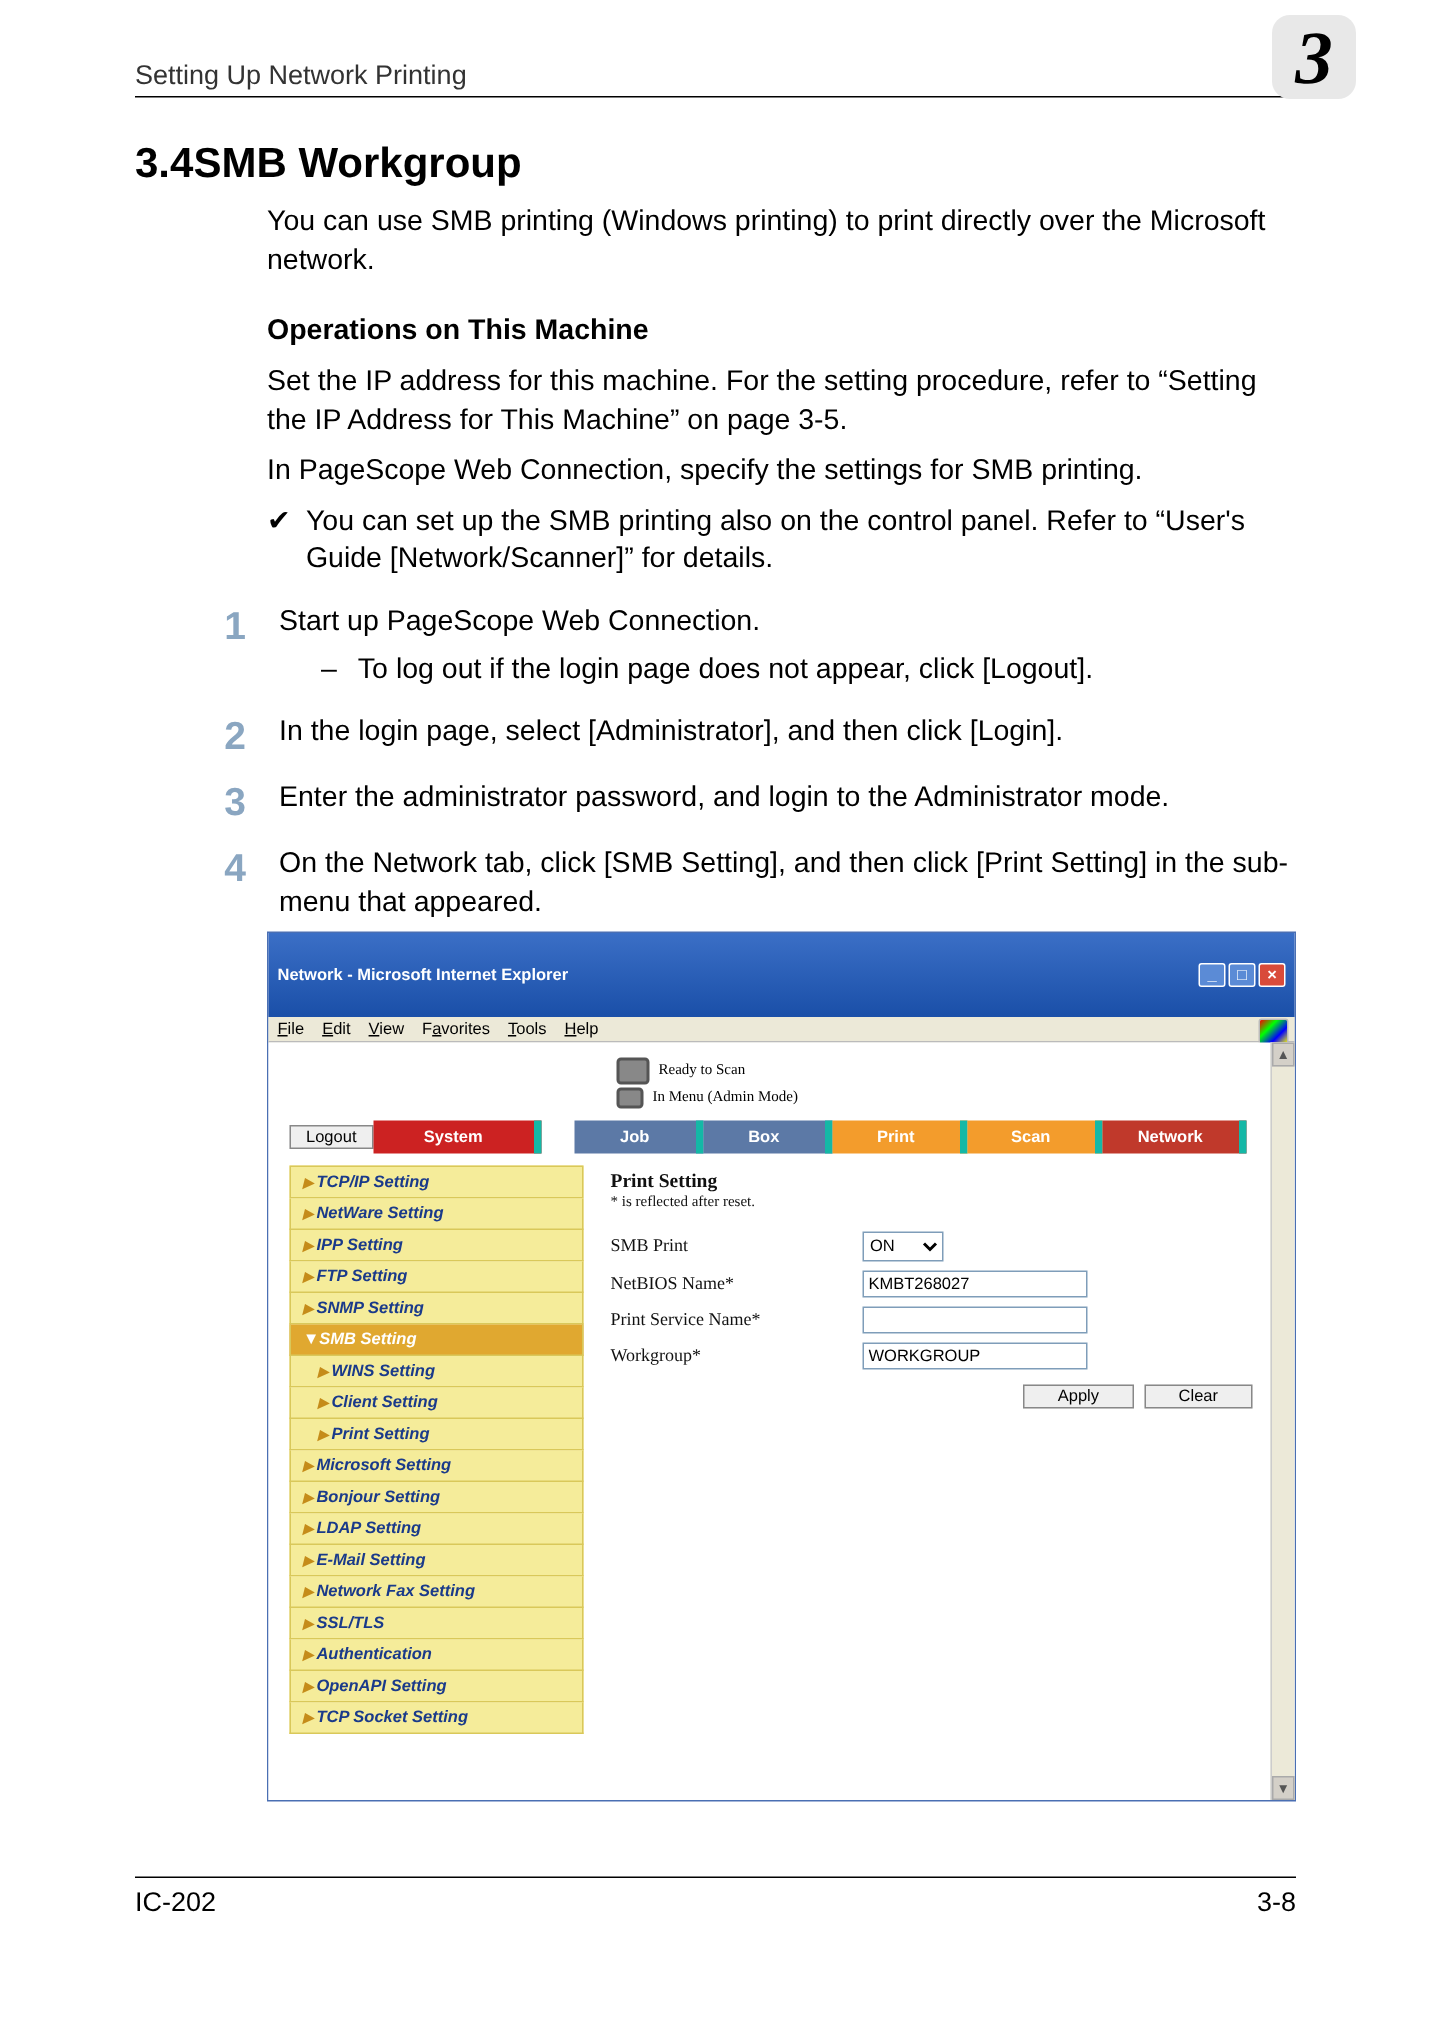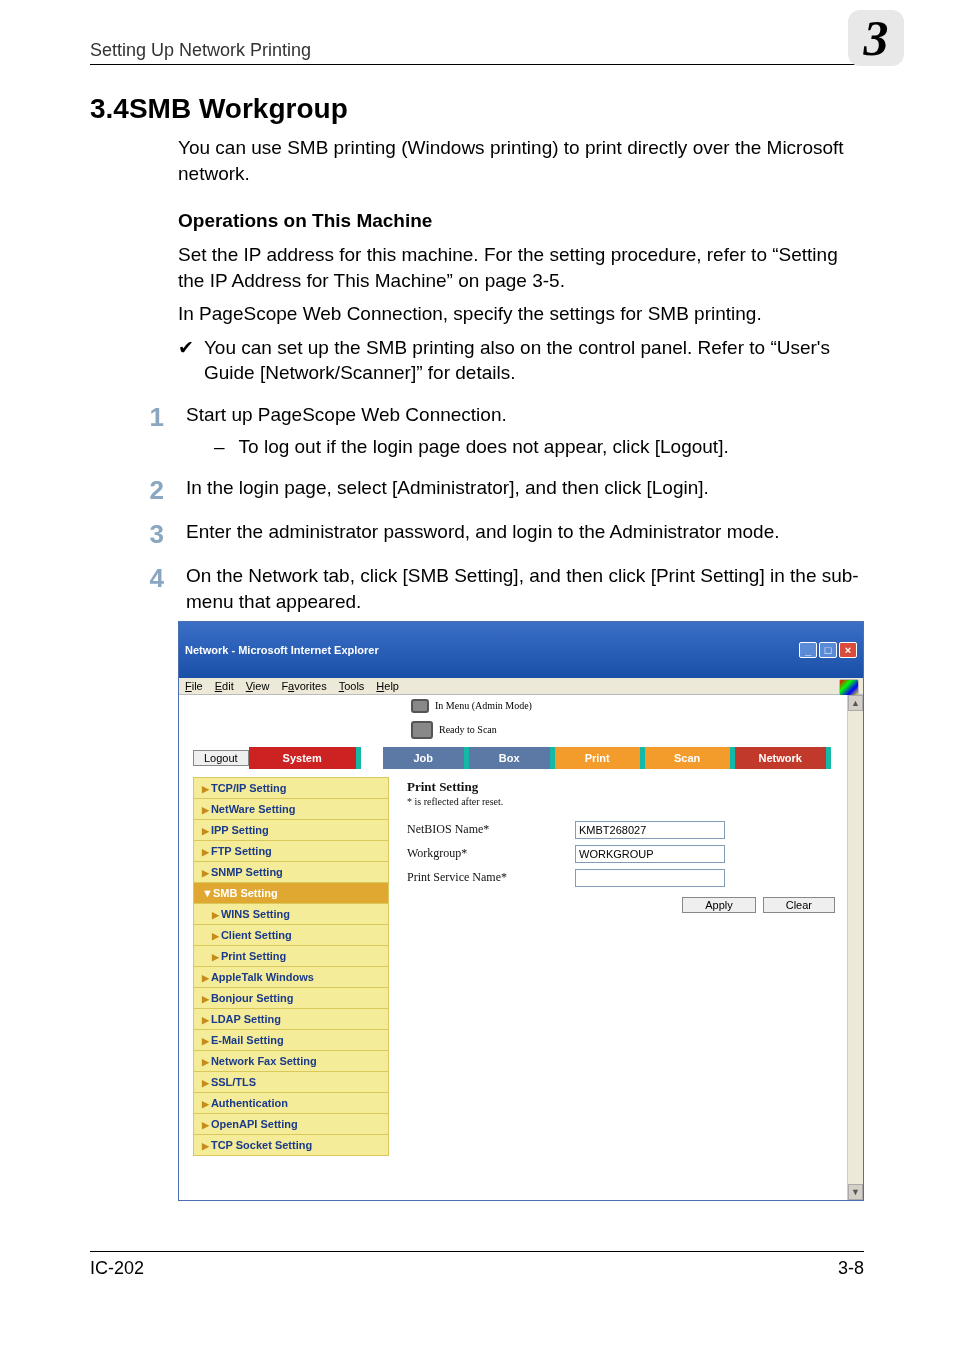--- a/index.html
+++ b/index.html
@@ -177,20 +177,21 @@
   }
   .side-item {
     background:#f5ec9a;
     border:1px solid #d9c85a;
     border-top:none;
     padding:4px 8px;
     font-size:11px;
     font-weight:bold;
     color:#1a3a8a;
     font-family: Arial;
+    font-style: italic;
   }
   .side-item:first-child { border-top:1px solid #d9c85a; }
   .side-item.group {
     background:#e0a830;
     color:#fff;
   }
   .side-item.sub { padding-left:18px; }
   .side-item .tri { color:#c58c1a; margin-right:2px; font-size:9px;}
   .panel {
     flex:1;
@@ -319,30 +320,30 @@
       <span><span class="kb">F</span>ile</span>
       <span><span class="kb">E</span>dit</span>
       <span><span class="kb">V</span>iew</span>
       <span>F<span class="kb">a</span>vorites</span>
       <span><span class="kb">T</span>ools</span>
       <span><span class="kb">H</span>elp</span>
       <span class="ie-flag"></span>
     </div>
     <div class="ie-content">
 
+      <div class="status-row">
+        <div class="printer-ico"></div>
+        <div class="status-col">
+          <div>Ready to Scan</div>
+        </div>
+      </div>
       <div class="status-row" style="margin-top:-6px;">
         <div class="printer-ico sm"></div>
         <div class="status-col">
           <div>In Menu (Admin Mode)</div>
-        </div>
-      </div>
-      <div class="status-row">
-        <div class="printer-ico"></div>
-        <div class="status-col">
-          <div>Ready to Scan</div>
         </div>
       </div>
 
       <div class="row2">
         <button class="logout">Logout</button>
         <div class="tabs-row">
           <div class="tab tab-system">System</div>
           <div class="tab tab-job">Job</div>
           <div class="tab tab-box">Box</div>
           <div class="tab tab-print">Print</div>
@@ -355,47 +356,53 @@
         <div class="side">
           <div class="side-item"><span class="tri">▶</span><span>TCP/IP Setting</span></div>
           <div class="side-item"><span class="tri">▶</span><span>NetWare Setting</span></div>
           <div class="side-item"><span class="tri">▶</span><span>IPP Setting</span></div>
           <div class="side-item"><span class="tri">▶</span><span>FTP Setting</span></div>
           <div class="side-item"><span class="tri">▶</span><span>SNMP Setting</span></div>
           <div class="side-item group"><span style="color:#fff;">▼</span><span>SMB Setting</span></div>
           <div class="side-item sub"><span class="tri">▶</span><span>WINS Setting</span></div>
           <div class="side-item sub"><span class="tri">▶</span><span>Client Setting</span></div>
           <div class="side-item sub"><span class="tri">▶</span><span>Print Setting</span></div>
-          <div class="side-item"><span class="tri">▶</span><span>AppleTalk Windows</span></div>
+          <div class="side-item"><span class="tri">▶</span><span>Microsoft Setting</span></div>
           <div class="side-item"><span class="tri">▶</span><span>Bonjour Setting</span></div>
           <div class="side-item"><span class="tri">▶</span><span>LDAP Setting</span></div>
           <div class="side-item"><span class="tri">▶</span><span>E-Mail Setting</span></div>
           <div class="side-item"><span class="tri">▶</span><span>Network Fax Setting</span></div>
           <div class="side-item"><span class="tri">▶</span><span>SSL/TLS</span></div>
           <div class="side-item"><span class="tri">▶</span><span>Authentication</span></div>
           <div class="side-item"><span class="tri">▶</span><span>OpenAPI Setting</span></div>
           <div class="side-item"><span class="tri">▶</span><span>TCP Socket Setting</span></div>
         </div>
 
         <div class="panel">
           <div class="panel-title">Print Setting</div>
           <div class="panel-note">* is reflected after reset.</div>
 
           <div class="form-row">
+            <span class="lbl">SMB Print</span>
+            <select>
+              <option>ON</option>
+            </select>
+          </div>
+          <div class="form-row">
             <span class="lbl">NetBIOS Name*</span>
             <input type="text" value="KMBT268027" style="">
+          </div>
+          <div class="form-row">
+            <span class="lbl">Print Service Name*</span>
+            <input type="text" value="" style="">
           </div>
           <div class="form-row">
             <span class="lbl">Workgroup*</span>
             <input type="text" value="WORKGROUP" style="">
           </div>
-          <div class="form-row">
-            <span class="lbl">Print Service Name*</span>
-            <input type="text" value="" style="">
-          </div>
 
           <div class="btn-row">
             <button class="btn">Apply</button>
             <button class="btn">Clear</button>
           </div>
         </div>
       </div>
 
       <div class="ie-scroll">
         <div class="arrow">▲</div>

